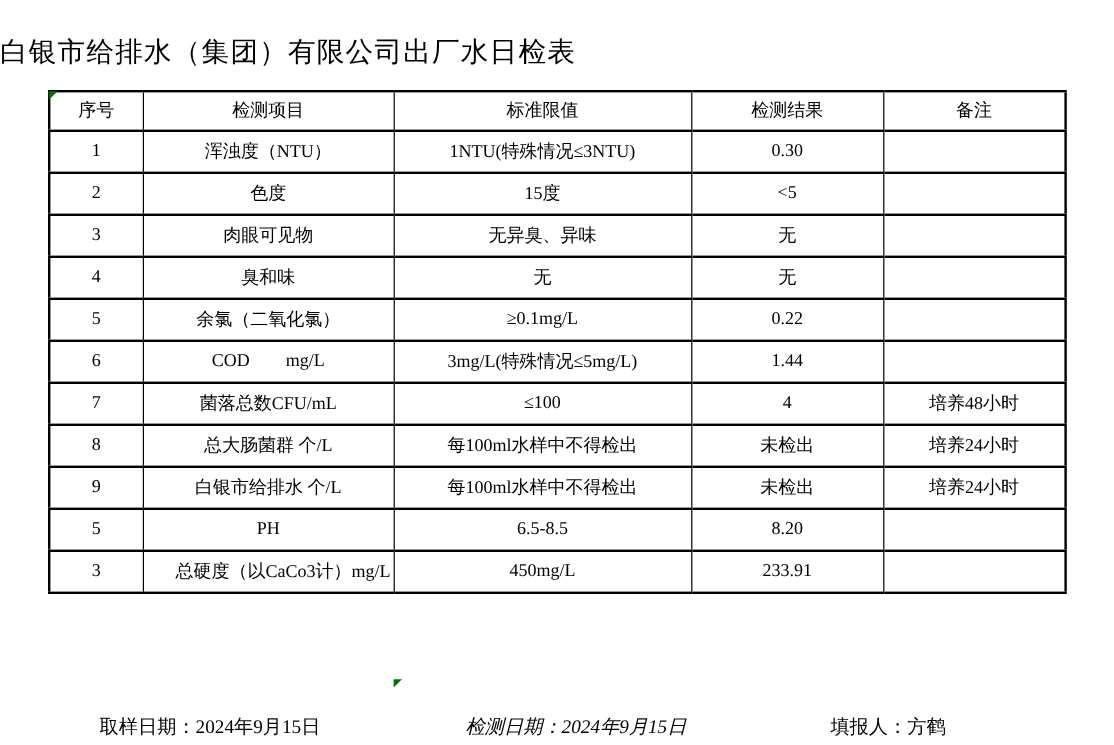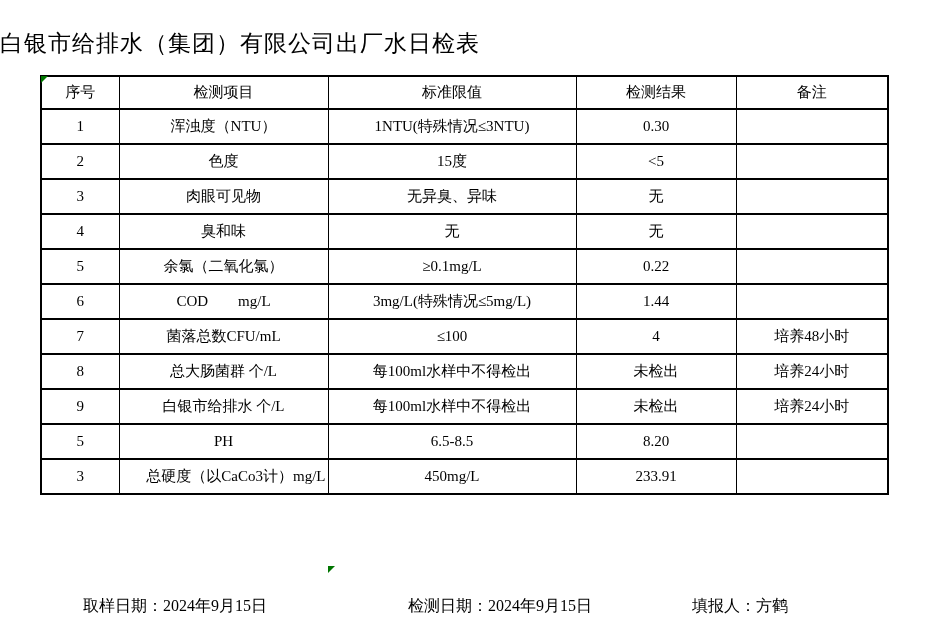--- a/index.html
+++ b/index.html
@@ -54,21 +54,21 @@
     position: absolute;
     width: 0;
     height: 0;
     border-top: 7px solid #007500;
     border-right: 7px solid transparent;
   }
   .flag.tl   { left: 41px;  top: 76px;  }
   .flag.bl   { left: 328px; top: 566px; }
   .footer-line { position: absolute; top: 580px; left: 0; width: 864px; height: 22px; font-size: 16px; margin-top: 16px; }
   .footer-line .f-sample { position: absolute; left: 83px;  }
-  .footer-line .f-test   { position: absolute; left: 408px; }
+  .footer-line .f-test   { position: absolute; left: 388px; font-style: italic; }
   .footer-line .f-fill   { position: absolute; left: 692px; }
 </style>
 </head>
 <body>
 
 <div class="page">
 
   <div class="doc-title">白银市给排水（集团）有限公司出厂水日检表</div>
 
   <table class="inspection">

